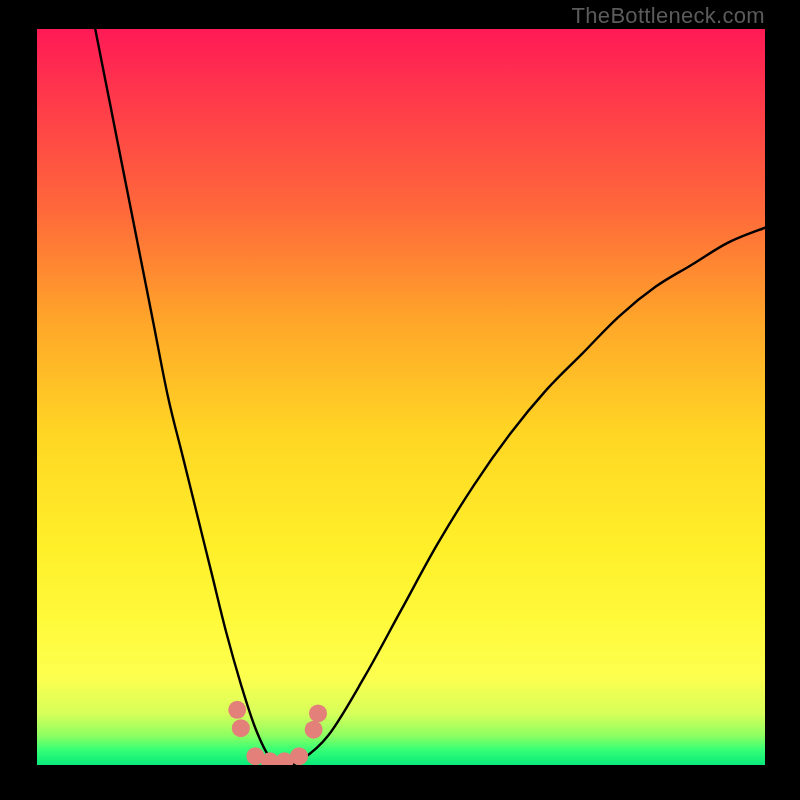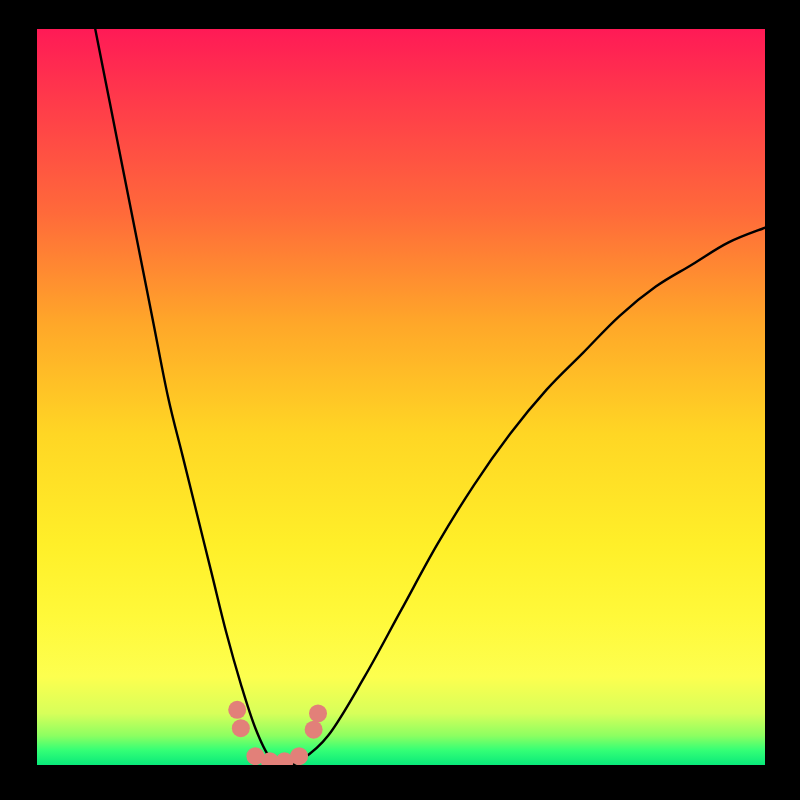--- a/index.html
+++ b/index.html
@@ -47,20 +47,21 @@
     position: absolute;
     top: 0;
     left: 0;
   }
 </style>
 </head>
 <body>
 
 <div class="frame">
   <div class="plot-area" style="left: 37px; top: 29px; width: 728px; height: 736px;"></div>
+  <div class="watermark" style="right: 35px; top: 3px;">TheBottleneck.com</div>
   <svg class="curve" width="800" height="800">
       <defs>
         <clipPath id="plot-clip">
           <rect x="37" y="29" width="728" height="736"></rect>
         </clipPath>
       </defs>
       <g clip-path="url(#plot-clip)">
         <path d="M 95.24000000000001 29 C 97.86080000000001 42.248000000000005, 104.5584 76.10400000000004, 109.8 102.60000000000002 C 115.04159999999999 129.096, 119.1184 149.70399999999992, 124.36 176.19999999999993 C 129.6016 202.69599999999994, 133.6784 223.30400000000006, 138.92000000000002 249.80000000000007 C 144.16160000000002 276.2960000000001, 148.2384 296.90400000000005, 153.48000000000002 323.40000000000003 C 158.72160000000002 349.896, 162.7984 373.1536, 168.04 397 C 173.2816 420.8464, 177.3584 434.6832, 182.6 455.88 C 187.8416 477.0768, 191.9184 493.5632, 197.16 514.76 C 202.4016 535.9567999999999, 206.4784 552.4431999999999, 211.72 573.64 C 216.9616 594.8368, 221.0384 612.648, 226.28 632.52 C 231.5216 652.3919999999999, 235.59840000000003 666.8176, 240.84000000000003 684.04 C 246.08160000000004 701.2624, 250.1584 714.952, 255.4 728.2 C 260.6416 741.4480000000001, 264.71840000000003 751.016, 269.96000000000004 757.64 C 275.20160000000004 764.264, 279.2784 764.3376, 284.52 765 C 289.7616 765.6624, 291.2176 766.6192000000001, 299.08 761.32 C 306.94239999999996 756.0208, 316.40639999999996 750.7951999999999, 328.2 735.56 C 339.9936 720.3248, 351.49600000000004 699.2016000000001, 364.6 676.6800000000001 C 377.704 654.1584, 387.896 634.2864000000001, 401 610.44 C 414.104 586.5936, 424.29600000000005 566.7216000000001, 437.40000000000003 544.2 C 450.504 521.6784, 460.696 505.192, 473.8 485.32 C 486.904 465.448, 497.096 451.0224, 510.2 433.8 C 523.304 416.5776, 533.4959999999999 404.2128, 546.5999999999999 389.64 C 559.704 375.06719999999996, 569.896 366.08799999999997, 583 352.84 C 596.104 339.592, 606.2959999999999 327.96320000000003, 619.4 316.04 C 632.504 304.1168, 642.6959999999999 295.87359999999995, 655.8 286.59999999999997 C 668.904 277.3264, 679.096 272.4688, 692.2 264.52 C 705.3040000000001 256.5712, 715.496 249.06400000000005, 728.6 242.44000000000005 C 741.7040000000001 235.81600000000006, 758.448 230.36960000000002, 765 227.72000000000003" fill="none" stroke="#000000" stroke-width="2.4" stroke-linecap="round"></path>
         <circle cx="237.20000000000002" cy="709.8" r="9" fill="#e28079" stroke="#e28079" stroke-width="0"></circle>
         <circle cx="240.84000000000003" cy="728.2" r="9" fill="#e28079" stroke="#e28079" stroke-width="0"></circle>

